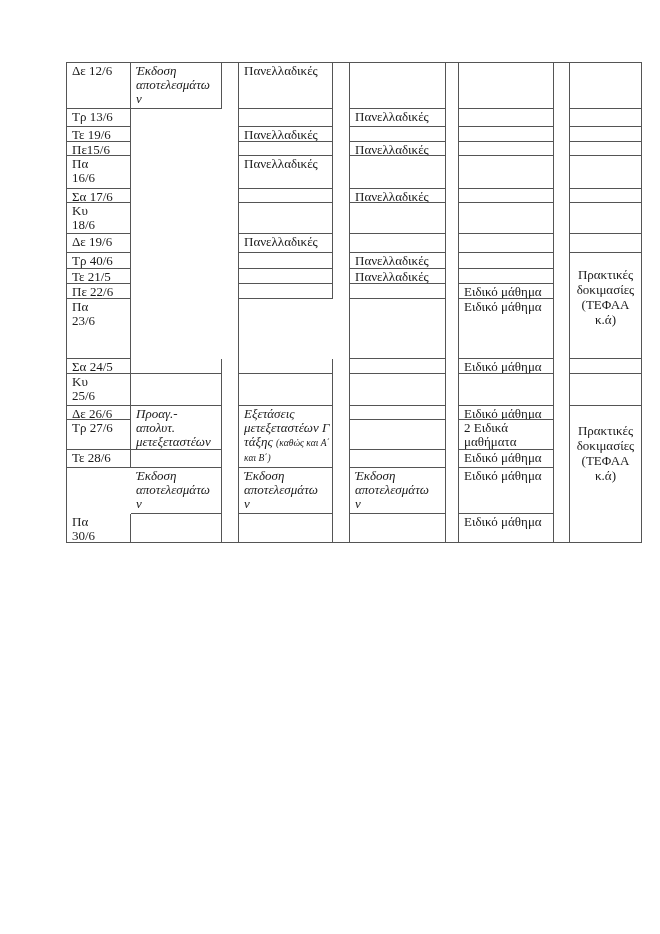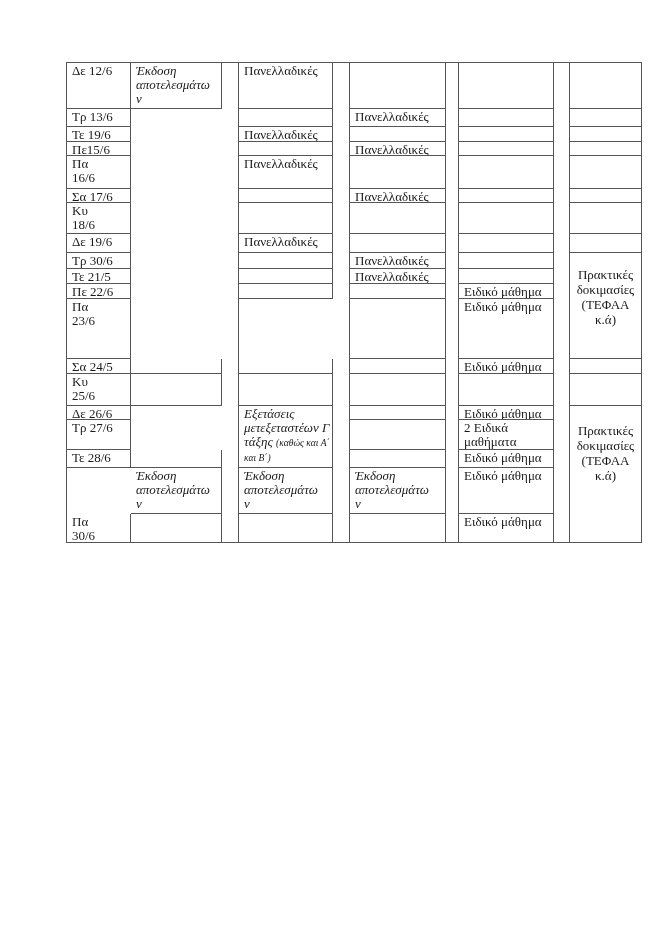--- a/index.html
+++ b/index.html
@@ -41,39 +41,42 @@
     <div class="c" style="grid-area:1/1">Δε 12/6</div>
     <div class="c" style="grid-area:2/1">Τρ 13/6</div>
     <div class="c" style="grid-area:3/1">Τε 19/6</div>
     <div class="c" style="grid-area:4/1">Πε15/6</div>
     <div class="c" style="grid-area:5/1">Πα
 16/6</div>
     <div class="c" style="grid-area:6/1">Σα 17/6</div>
     <div class="c" style="grid-area:7/1">Κυ
 18/6</div>
     <div class="c" style="grid-area:8/1">Δε 19/6</div>
-    <div class="c" style="grid-area:9/1">Τρ 30/6</div>
+    <div class="c" style="grid-area:9/1">Τρ 40/6</div>
     <div class="c" style="grid-area:10/1">Τε 21/5</div>
     <div class="c" style="grid-area:11/1">Πε 22/6</div>
     <div class="c" style="grid-area:12/1">Πα
 23/6</div>
     <div class="c" style="grid-area:13/1">Σα 24/5</div>
     <div class="c" style="grid-area:14/1">Κυ
 25/6</div>
     <div class="c" style="grid-area:15/1">Δε 26/6</div>
     <div class="c" style="grid-area:16/1">Τρ 27/6</div>
     <div class="c" style="grid-area:17/1">Τε 28/6</div>
     <div class="c" style="grid-area:19/1">Πα
 30/6</div>
 
     <div class="c it" style="grid-area:1/2">Έκδοση
 αποτελεσμάτω
 ν</div>
     <div class="c" style="grid-area:13/2"></div>
     <div class="c" style="grid-area:14/2"></div>
+    <div class="c it" style="grid-area:15/2/17/3">Προαγ.-
+απολυτ.
+μετεξεταστέων</div>
     <div class="c" style="grid-area:17/2"></div>
     <div class="c it" style="grid-area:18/2">Έκδοση
 αποτελεσμάτω
 ν</div>
     <div class="c" style="grid-area:19/2"></div>
 
     <div class="sp" style="grid-area:1/3/20/4"></div>
 
     <div class="c" style="grid-area:1/4">Πανελλαδικές</div>
     <div class="c" style="grid-area:2/4"></div>

